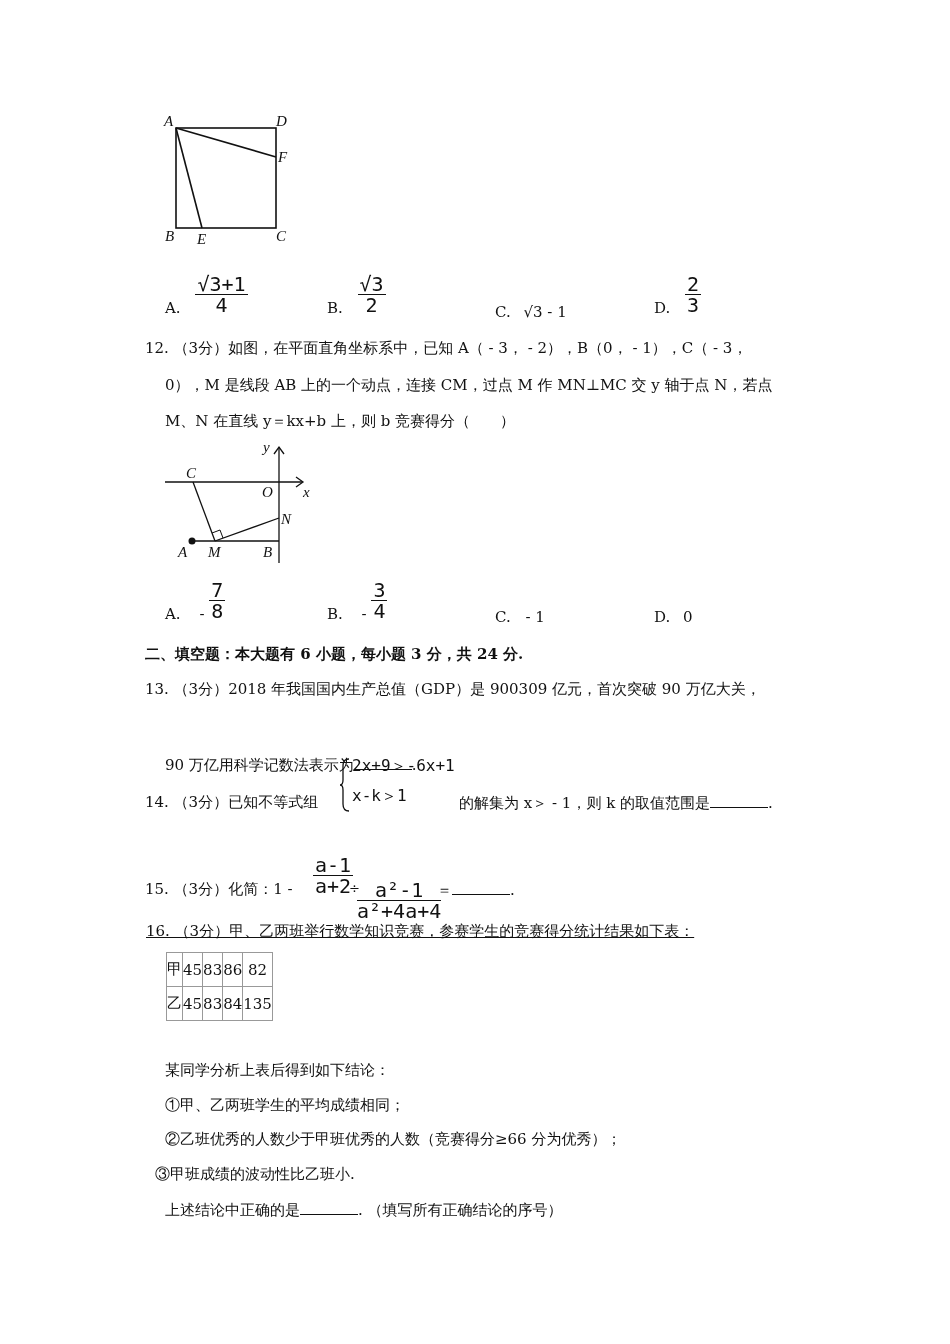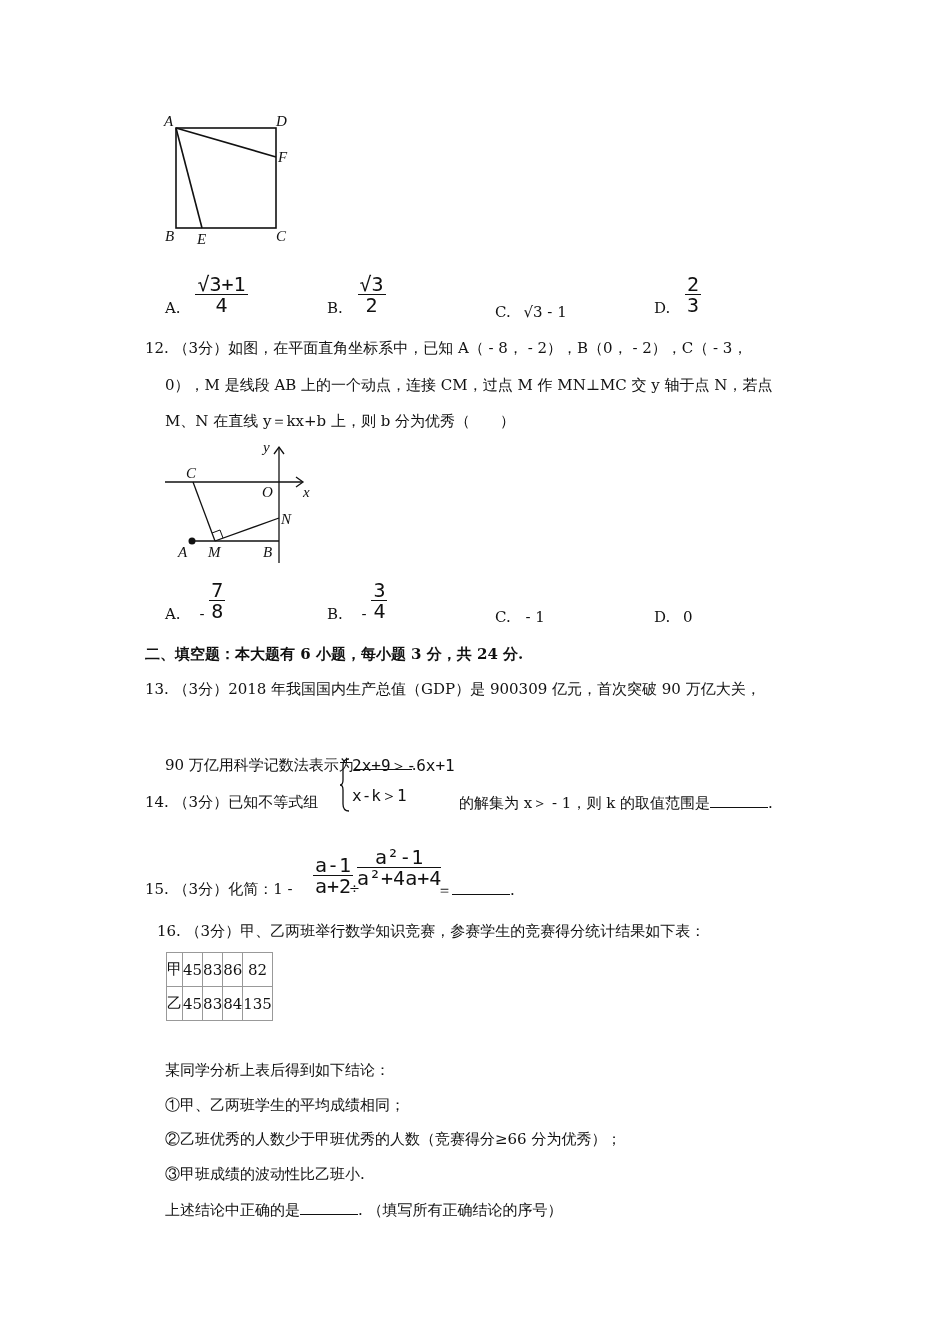--- a/index.html
+++ b/index.html
@@ -49,23 +49,23 @@
   <span>C.</span>
   <span style="margin-left:8px;margin-top:11px;">√3 - 1</span>
 </div>
 <div class="abs" style="left:654px;top:274px;">
   <span style="position:relative;top:14px;">D.</span>
   <span class="frac" style="margin-left:10px;">
     <span class="num">2</span><span class="den">3</span>
   </span>
 </div>
 
-<div class="abs" style="left:145px;top:339px;">12. （3分）如图，在平面直角坐标系中，已知 A（ - 8， - 2），B（0， - 2），C（ - 3，</div>
+<div class="abs" style="left:145px;top:339px;">12. （3分）如图，在平面直角坐标系中，已知 A（ - 3， - 2），B（0， - 1），C（ - 3，</div>
 <div class="abs" style="left:165px;top:376px;">0），M 是线段 AB 上的一个动点，连接 CM，过点 M 作 MN⊥MC 交 y 轴于点 N，若点</div>
-<div class="abs" style="left:165px;top:412px;">M、N 在直线 y＝kx+b 上，则 b 分为优秀（　　）</div>
+<div class="abs" style="left:165px;top:412px;">M、N 在直线 y＝kx+b 上，则 b 竞赛得分（　　）</div>
 
 <svg class="svgfig" style="left:155px;top:435px;" width="180" height="135" viewBox="155 435 180 135">
   <line x1="165" y1="482" x2="302" y2="482" stroke="#111" stroke-width="1.3"></line>
   <polyline points="296,477 303,482 296,487" fill="none" stroke="#111" stroke-width="1.3"></polyline>
   <line x1="279" y1="563" x2="279" y2="447" stroke="#111" stroke-width="1.3"></line>
   <polyline points="274,454 279,447 284,454" fill="none" stroke="#111" stroke-width="1.3"></polyline>
   <line x1="192" y1="541" x2="279" y2="541" stroke="#111" stroke-width="1.3"></line>
   <line x1="193" y1="482" x2="215" y2="541" stroke="#111" stroke-width="1.3"></line>
   <line x1="215" y1="541" x2="279" y2="518" stroke="#111" stroke-width="1.3"></line>
   <polyline points="212,533 220,530 223,538" fill="none" stroke="#111" stroke-width="1"></polyline>
@@ -124,28 +124,28 @@
   <span>的解集为 x＞ - 1，则 k 的取值范围是</span><span class="blank"></span><span>.</span>
 </div>
 
 <div class="abs" style="left:145px;top:880px;">15. （3分）化简：1 -</div>
 <span class="abs frac" style="left:313px;top:855px;">
   <span class="num">a-1</span>
     <span class="den">a+2</span>
 </span>
 <span class="abs" style="left:349px;top:881px;font-size:13px;">÷</span>
 <span class="abs frac" style="left:357px;top:847px;">
-  <span class="num" style="padding:0 6px;">a²-1</span>
+  <span class="num" style="padding:0 6px;margin-top:33px;">a²-1</span>
     <span class="den">a²+4a+4</span>
 </span>
 <div class="abs" style="left:437px;top:880px;">
   <span>＝</span><span class="blank"></span><span>.</span>
 </div>
 
-<div class="abs" style="left:157px;top:922px;">16. （3分）甲、乙两班举行数学知识竞赛，参赛学生的竞赛得分统计结果如下表：</div>
+<div class="abs" style="left:146px;top:922px;text-decoration:underline;">16. （3分）甲、乙两班举行数学知识竞赛，参赛学生的竞赛得分统计结果如下表：</div>
 
 <table class="stats">
   <tbody>
   <tr>
     <td>甲</td>
     <td>45</td>
     <td>83</td>
     <td>86</td>
     <td>82</td>
   </tr>
@@ -155,16 +155,16 @@
     <td>83</td>
     <td>84</td>
     <td>135</td>
   </tr>
 </tbody>
   </table>
 
 <div class="abs" style="left:165px;top:1061px;text-align:center;">某同学分析上表后得到如下结论：</div>
 <div class="abs" style="left:165px;top:1096px;">①甲、乙两班学生的平均成绩相同；</div>
 <div class="abs" style="left:165px;top:1130px;">②乙班优秀的人数少于甲班优秀的人数（竞赛得分≥66 分为优秀）；</div>
-<div class="abs" style="left:165px;top:1165px;">③甲班成绩的波动性比乙班小.</div>
+<div class="abs" style="left:155px;top:1165px;">③甲班成绩的波动性比乙班小.</div>
 <div class="abs" style="left:165px;top:1200px;">
   <span>上述结论中正确的是</span><span class="blank"></span><span>. （填写所有正确结论的序号）</span>
 </div>
 
 </body></html>

